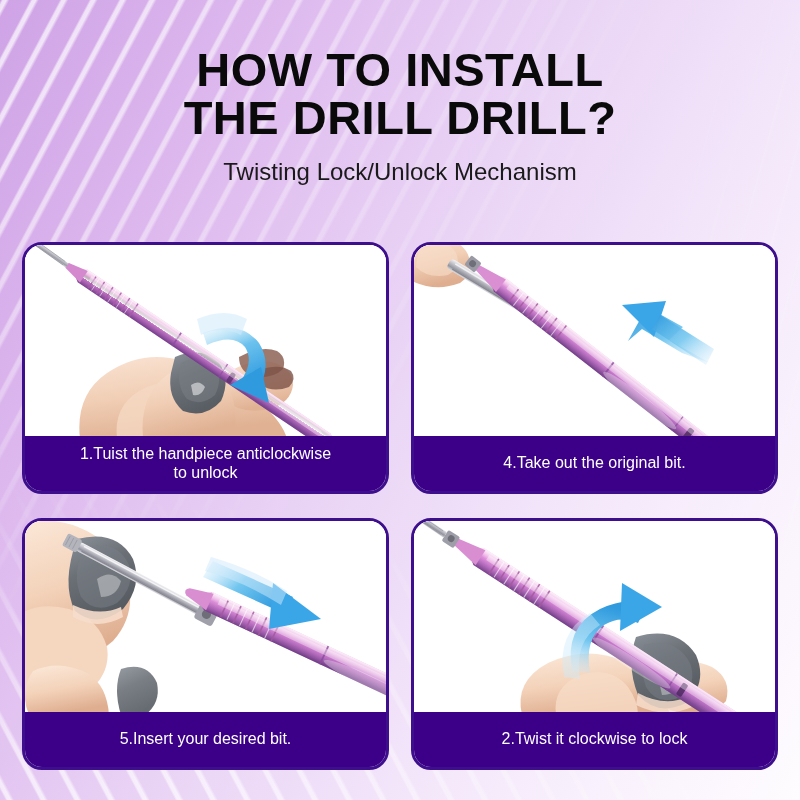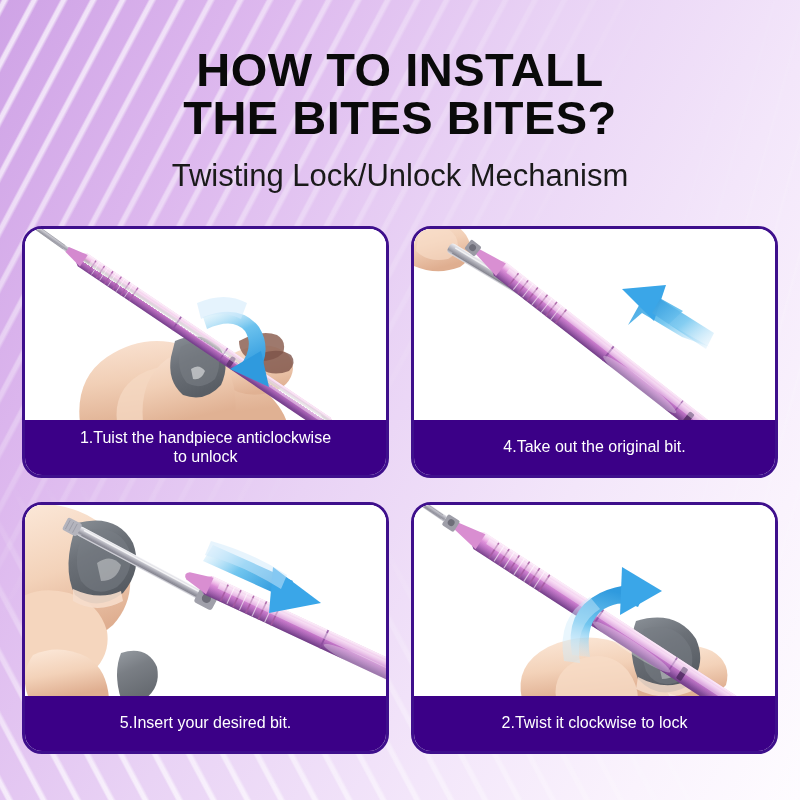--- a/index.html
+++ b/index.html
@@ -78,31 +78,31 @@
     font-size: 47px;
     font-weight: bold;
     color: #0a0a0a;
     letter-spacing: 0.5px;
     line-height: 1.02;
     white-space: pre-line;
     margin: 0;
   }
   #subtitle {
     margin: 16px 0 0 0;
-    font-size: 31px;
+    font-size: 24px;
     color: #1a1a1a;
     font-weight: normal;
     text-align: center;
   }
 
   
   #grid {
     position: absolute;
     left: 22px;
-    top: 226px;
+    top: 242px;
     width: 756px;
     height: 552px;
     display: grid;
     grid-template-columns: 367px 367px;
     grid-template-rows: 252px 252px;
     column-gap: 22px;
     row-gap: 24px;
     z-index: 4;
   }
 
@@ -146,21 +146,21 @@
 <body>
 
 <div id="poster">
 
   <div class="stripes top-left"></div>
   <div class="stripes bottom"></div>
   <div class="stripes right"></div>
 
   <div id="header">
     <h1 id="title">HOW TO INSTALL
-THE BITES BITES?</h1>
+THE DRILL DRILL?</h1>
     <p id="subtitle">Twisting Lock/Unlock Mechanism</p>
   </div>
 
   <div id="grid">
 
     <div class="panel">
       <div class="photo">
         <svg viewBox="0 0 361 194" preserveAspectRatio="xMidYMid slice">
           <defs>
             <linearGradient id="p1body" x1="0" y1="0" x2="0.25" y2="1">

